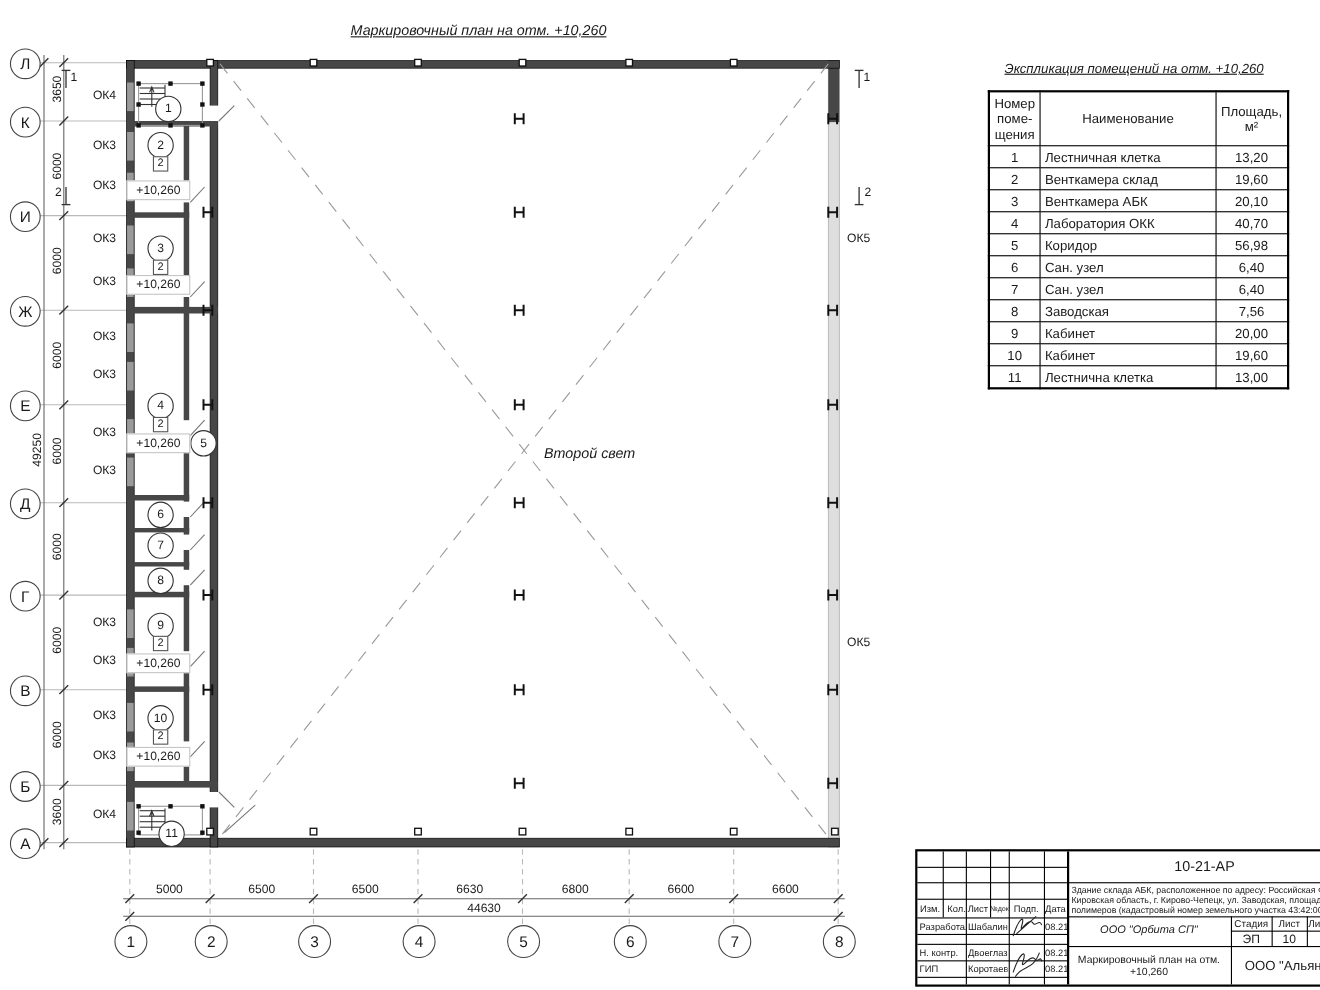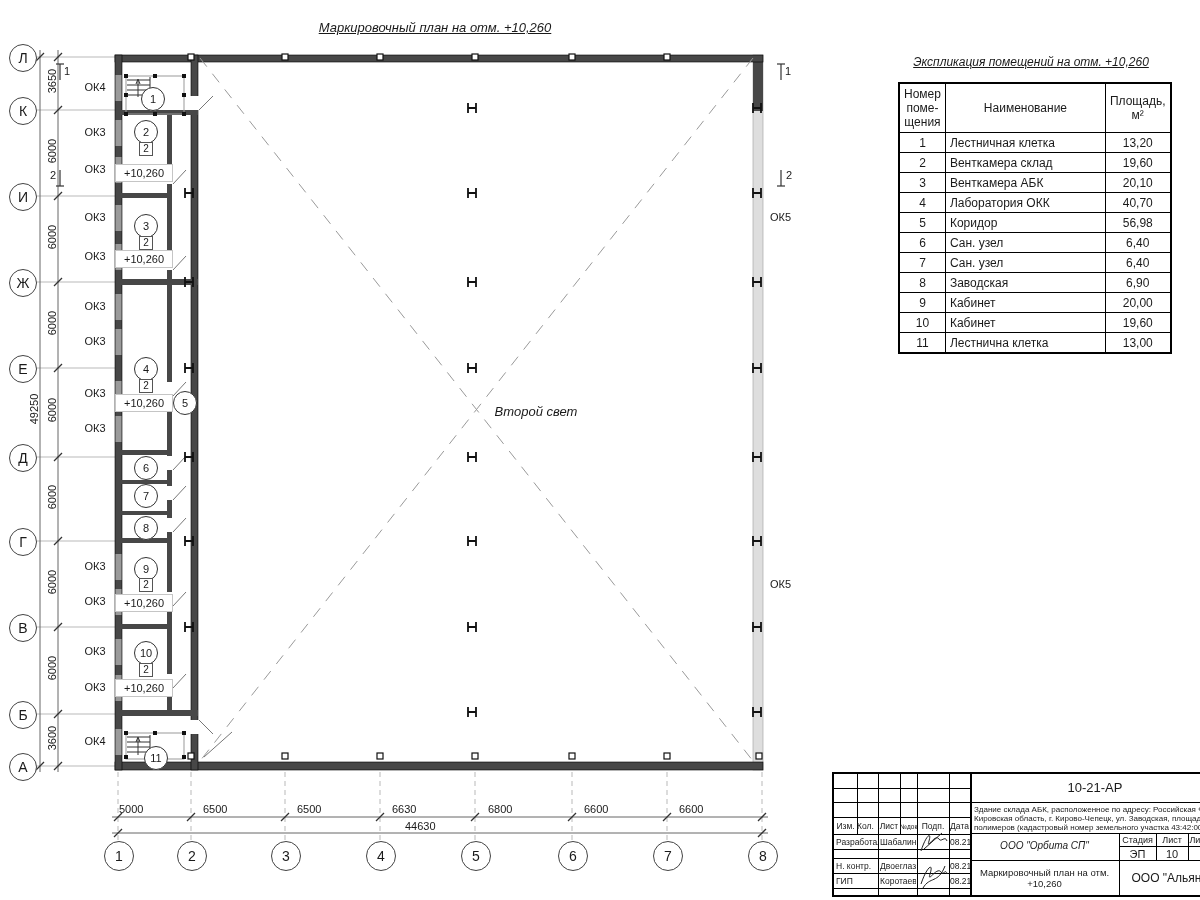--- a/index.html
+++ b/index.html
@@ -10,21 +10,21 @@
     font-size:13px;font-style:italic;text-decoration:underline;white-space:nowrap}
   .sched-title{position:absolute;left:886px;top:55px;width:290px;text-align:center;
     font-size:12px;font-style:italic;text-decoration:underline;white-space:nowrap}
   
   .ax{position:absolute;width:26px;height:26px;border:1px solid #444;border-radius:50%;
     text-align:center;line-height:26px;font-size:14px;background:#fff}
   .axb{position:absolute;width:28px;height:28px;border:1px solid #444;border-radius:50%;
     text-align:center;line-height:28px;font-size:14px;background:#fff}
   
   .dv{position:absolute;width:60px;text-align:center;font-size:11px;transform:rotate(-90deg);white-space:nowrap}
-  .dh{position:absolute;width:70px;font-size:11px;white-space:nowrap}
+  .dh{position:absolute;width:70px;text-align:center;font-size:11px;white-space:nowrap}
   
   .ok{position:absolute;width:34px;text-align:center;font-size:11px;white-space:nowrap}
   .okr{position:absolute;width:34px;text-align:left;font-size:11px;white-space:nowrap}
   
   .rc{position:absolute;width:22px;height:22px;border:1px solid #333;border-radius:50%;
     text-align:center;line-height:22px;font-size:11px;background:#fff}
   .sq2{position:absolute;width:12px;height:12px;border:1px solid #555;background:#fff;
     text-align:center;line-height:12px;font-size:10px}
   .elev{position:absolute;width:56px;height:16px;border:1px solid #c5c5c5;background:#fff;
     text-align:center;line-height:16px;font-size:11px}
@@ -419,21 +419,21 @@
         <td class="c">6,40</td>
       </tr>
   <tr>
         <td class="c">7</td>
         <td class="l">Сан. узел</td>
         <td class="c">6,40</td>
       </tr>
   <tr>
         <td class="c">8</td>
         <td class="l">Заводская</td>
-        <td class="c">6,90</td>
+        <td class="c">7,56</td>
       </tr>
   <tr>
         <td class="c">9</td>
         <td class="l">Кабинет</td>
         <td class="c">20,00</td>
       </tr>
   <tr>
         <td class="c">10</td>
         <td class="l">Кабинет</td>
         <td class="c">19,60</td>
@@ -464,21 +464,21 @@
   <div class="vl2" style="left:136px;top:0;height:121px"></div>
   <div class="hl" style="left:136px;top:28px;width:250px"></div>
   <div class="hl" style="left:136px;top:59px;width:250px"></div>
   <div class="hl" style="left:136px;top:86px;width:250px"></div>
   <div class="vl" style="left:285px;top:59px;height:62px"></div>
   <div class="vl" style="left:322px;top:59px;height:27px"></div>
   <div class="vl" style="left:354px;top:59px;height:27px"></div>
   <div class="hl" style="left:285px;top:72px;width:101px"></div>
 
   <div class="cell small" style="left:0;top:47px;width:23px;text-align:center">Изм.</div>
-  <div class="cell small" style="left:23px;top:47px;width:21px;text-align:left">Кол.</div>
+  <div class="cell small" style="left:23px;top:47px;width:21px;text-align:right">Кол.</div>
   <div class="cell small" style="left:44px;top:47px;width:22px;text-align:center">Лист</div>
   <div class="cell tiny" style="left:66px;top:49px;width:17px;text-align:center">№док.</div>
   <div class="cell small" style="left:83px;top:47px;width:32px;text-align:center">Подп.</div>
   <div class="cell small" style="left:115px;top:47px;width:21px;text-align:center">Дата</div>
 
   <div class="cell small" style="left:2px;top:63px;width:42px">Разработал</div>
   <div class="cell small" style="left:46px;top:63px;width:36px">Шабалина</div>
   <div class="cell small" style="left:116px;top:63px;width:20px">08.21</div>
   <div class="cell small" style="left:2px;top:87px;width:42px">Н. контр.</div>
   <div class="cell small" style="left:46px;top:87px;width:36px">Двоеглазов</div>

